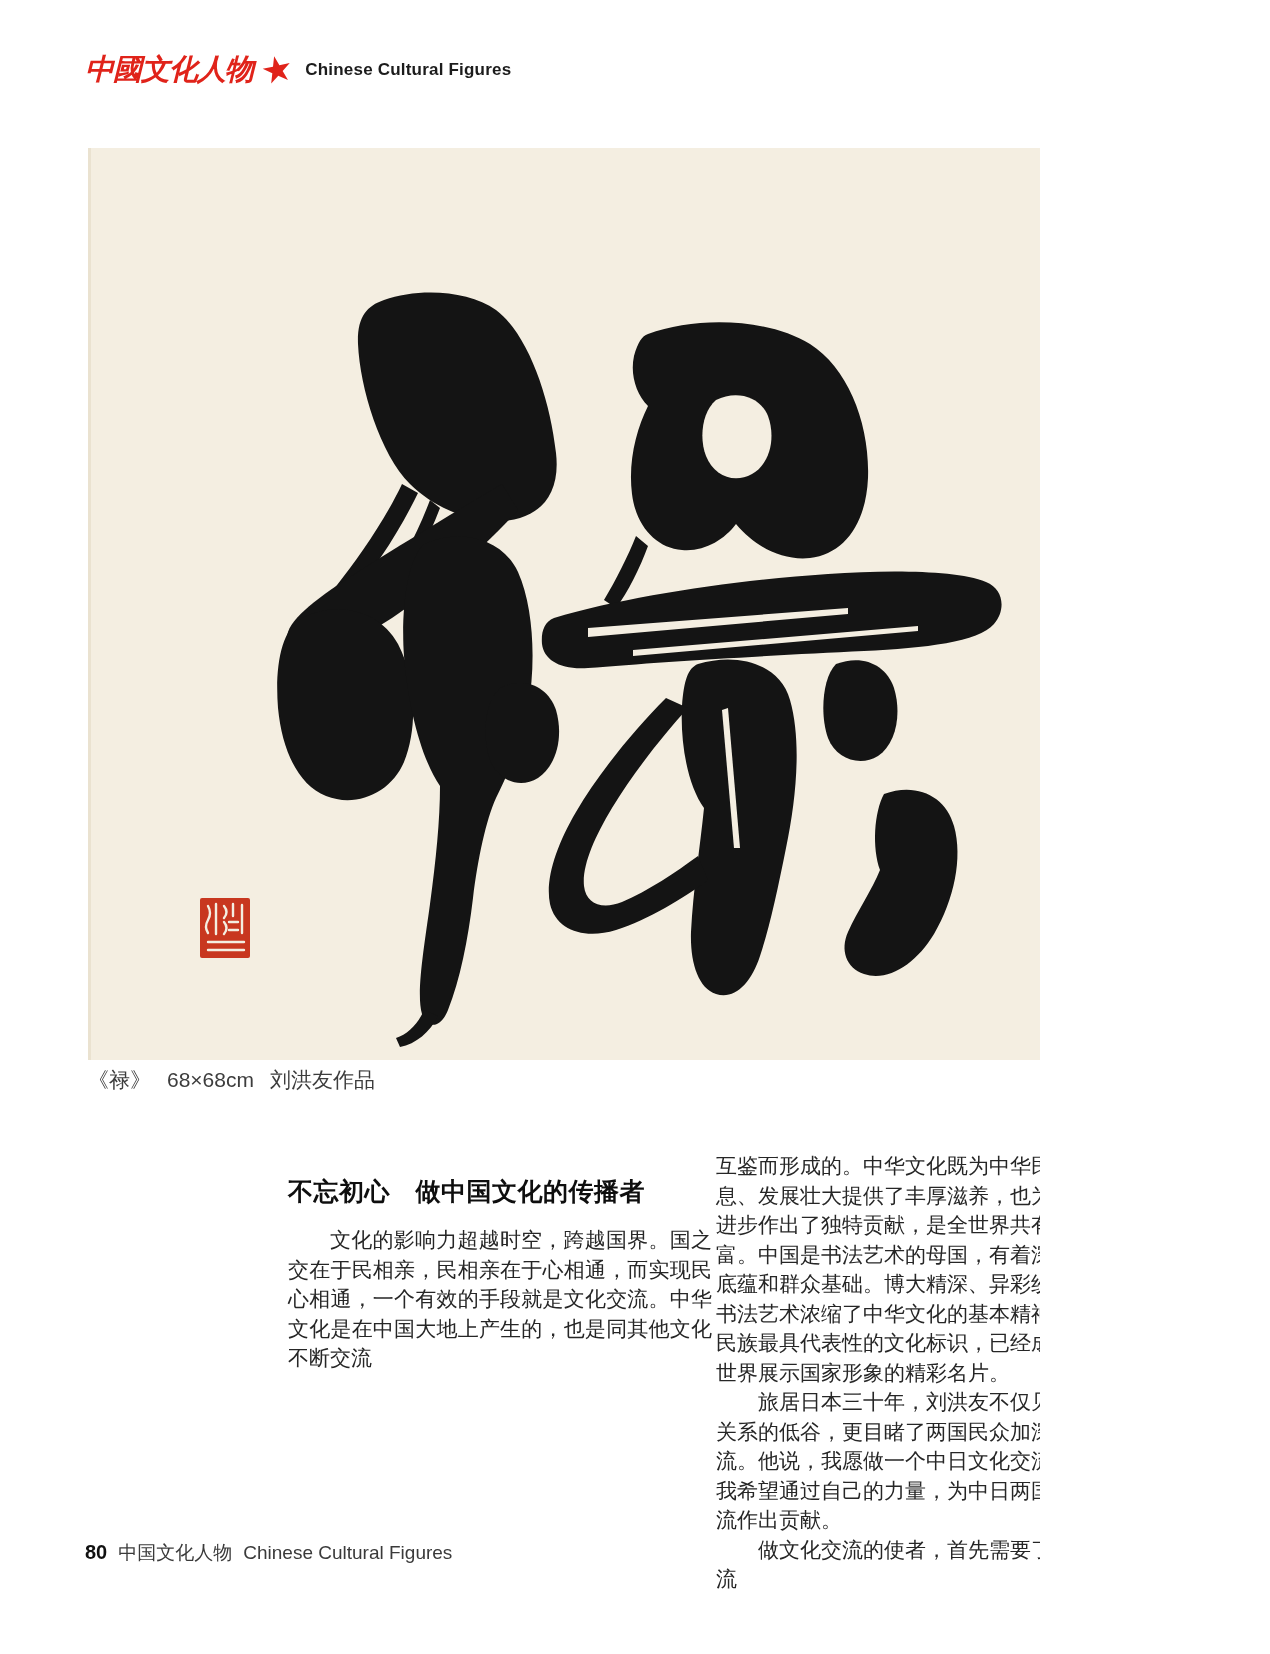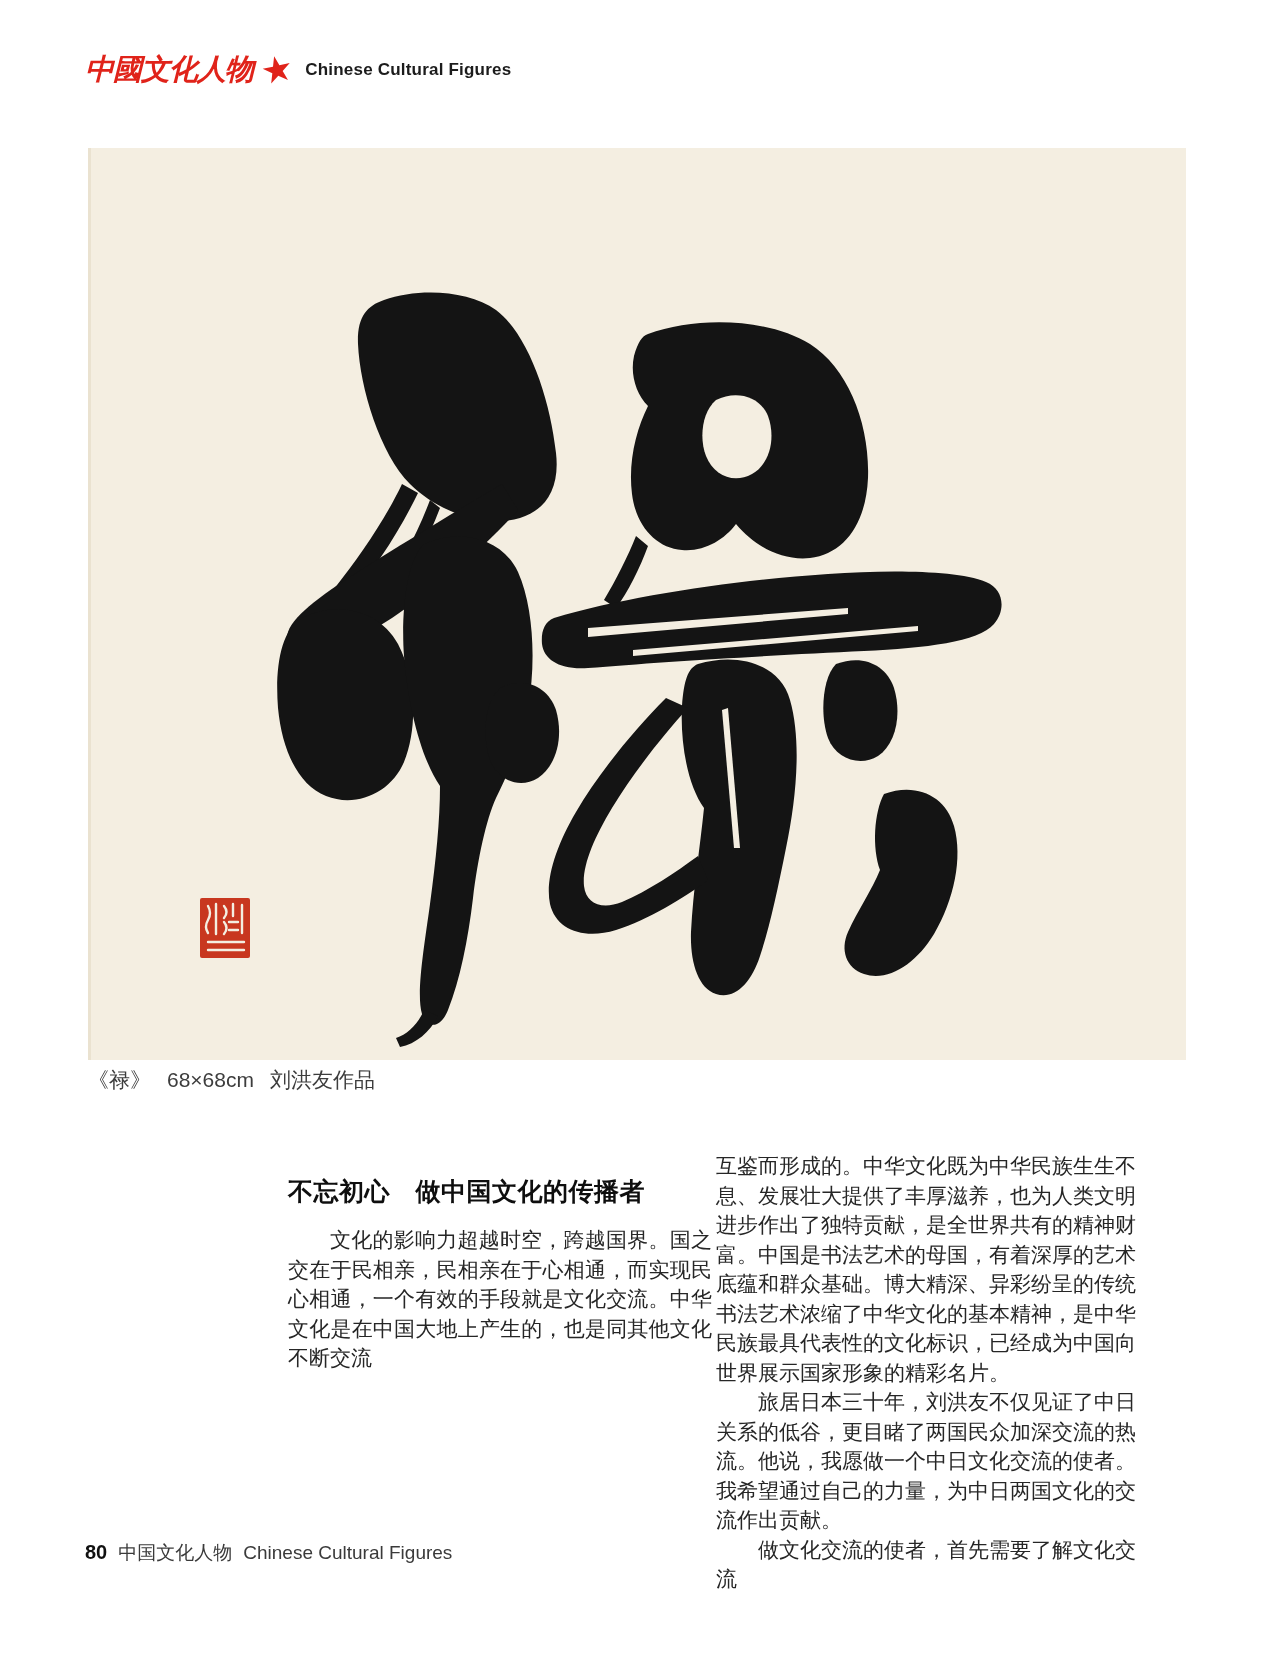--- a/index.html
+++ b/index.html
@@ -1,17 +1,17 @@
 <!DOCTYPE html>
 <html><head>
 <meta charset="utf-8">
 <style>
   html,body { margin:0; padding:0; background:#ffffff; }
   .page {
-    position:relative; width:1270px; height:1654px; background:#ffffff;
+    position:relative; width:1040px; height:1654px; background:#ffffff;
     font-family:"Liberation Serif","DejaVu Serif",serif; overflow:hidden;
   }
 
   
   .header { position:absolute; left:85px; top:50px; height:40px; display:flex; align-items:center; }
   .logo-zh {
     color:#e0231a; font-weight:bold; font-style:italic; font-size:29px;
     font-family:"DejaVu Serif","Liberation Serif",serif; letter-spacing:-1px; white-space:nowrap;
   }
   .logo-star { color:#e0231a; font-size:36px; line-height:1; margin:0 12px 0 8px;

